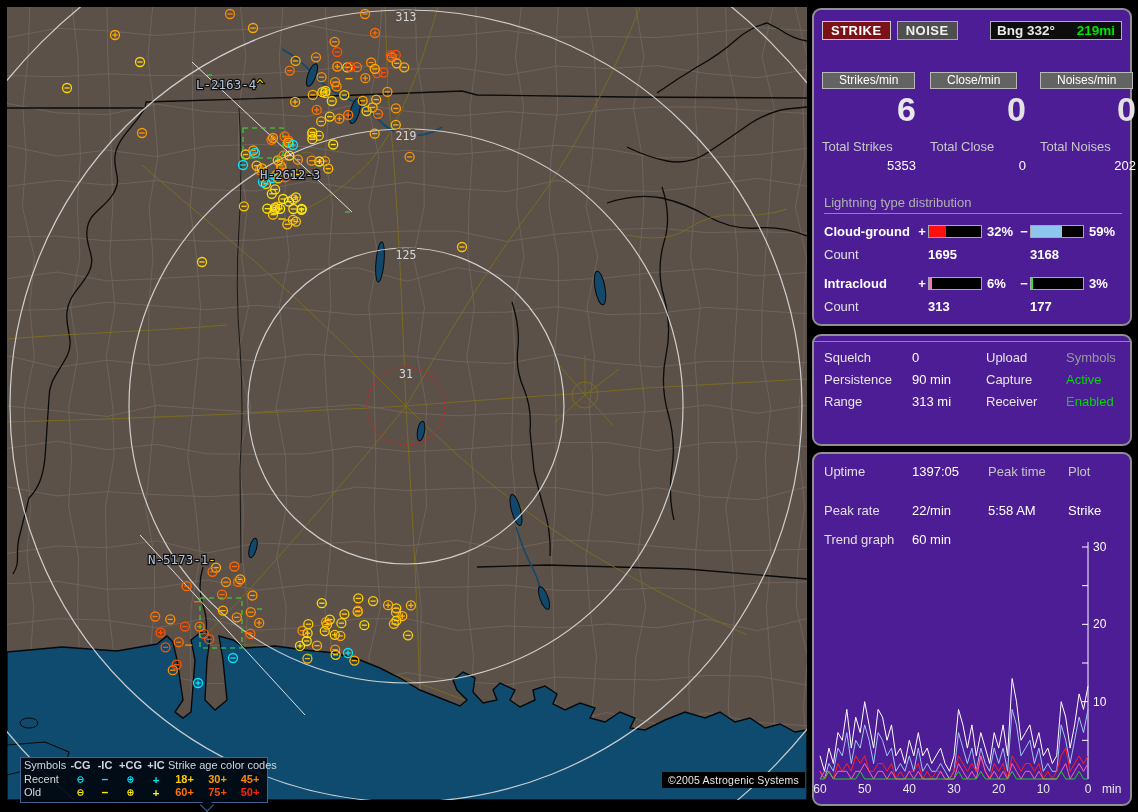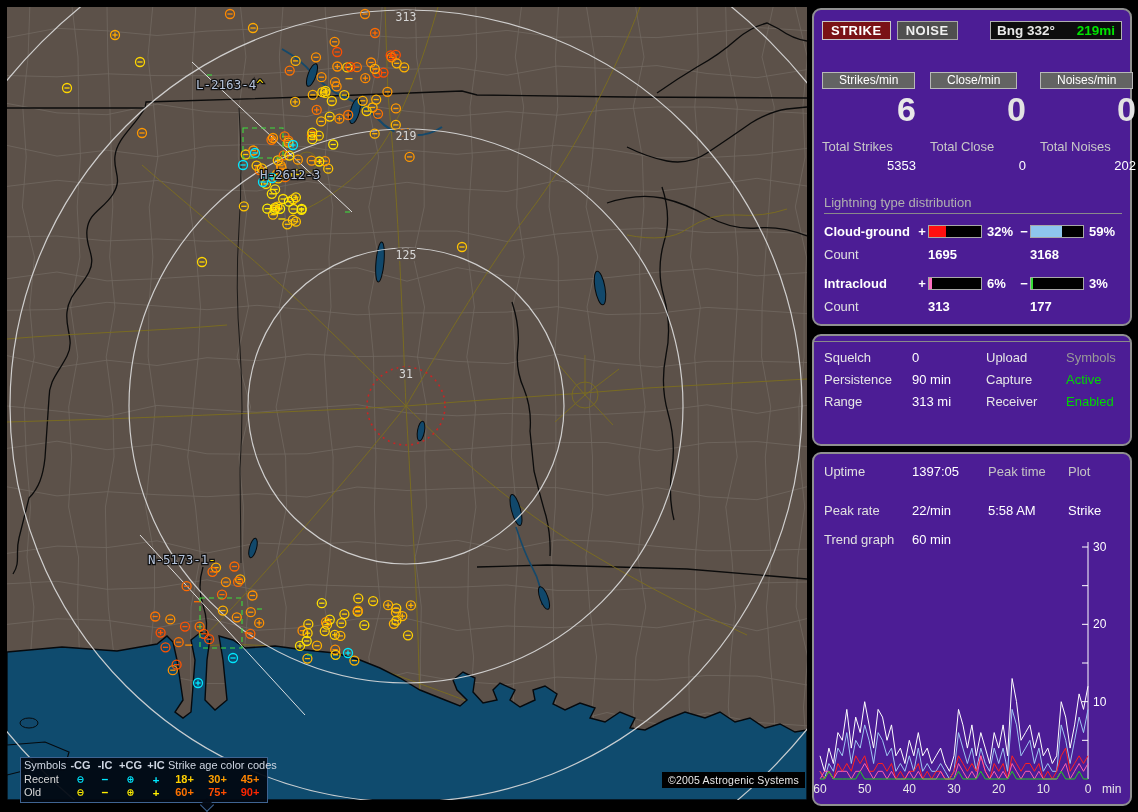--- a/index.html
+++ b/index.html
@@ -956,21 +956,21 @@
           <div class="sym" style="color: rgb(255, 208, 0); font-family: inherit;">18+</div>
           <div class="sym" style="color: rgb(255, 160, 0); font-family: inherit;">30+</div>
           <div class="sym" style="color: rgb(255, 132, 0); font-family: inherit;">45+</div>
           <div>Old</div>
           <div class="sym" style="color: rgb(255, 238, 0);">⊖</div>
           <div class="sym" style="color: rgb(255, 238, 0);">−</div>
           <div class="sym" style="color: rgb(255, 238, 0);">⊕</div>
           <div class="sym" style="color: rgb(255, 238, 0);">+</div>
           <div class="sym" style="color: rgb(255, 115, 0); font-family: inherit;">60+</div>
           <div class="sym" style="color: rgb(255, 77, 0); font-family: inherit;">75+</div>
-          <div class="sym" style="color: rgb(255, 38, 0); font-family: inherit;">90+</div>
+          <div class="sym" style="color: rgb(255, 38, 0); font-family: inherit;">50+</div>
         </div>
     </div>
     <div class="legend-tail"></div>
   </div>
 
   <div class="panel panel1">
     <div class="tabs-row">
       <span class="tab-btn tab-strike">STRIKE</span>
       <span class="tab-btn tab-noise">NOISE</span>
       <span class="bng">

